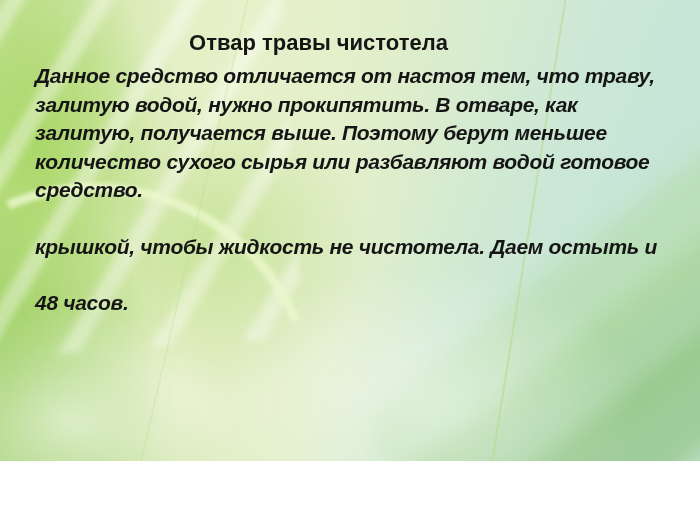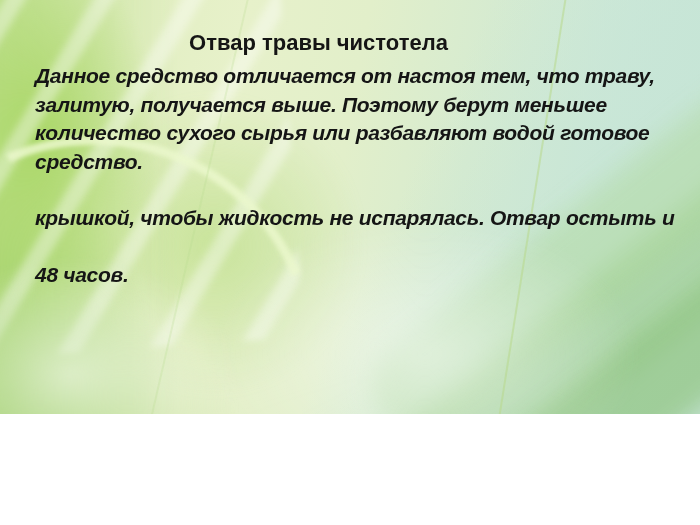--- a/index.html
+++ b/index.html
@@ -1,19 +1,19 @@
 <!DOCTYPE html>
 <html style="--text: #151515; --leaf_green: #8ec84c; --pale_green: #e6f0c8; --mint: #c9e6d8; --band_green: #96c882;"><head>
 <meta charset="utf-8">
 <style>
   html, body { margin: 0; padding: 0; }
   .slide {
     position: relative;
     width: 700px;
-    height: 414px;
+    height: 461px;
     overflow: hidden;
     font-family: "Liberation Sans", "DejaVu Sans", sans-serif;
     background:
       linear-gradient(100deg, #dcecb9 0%, #e7f1ca 32%, #e2efca 48%, #d6ebd0 64%, #cde8d8 82%, #c9e6d8 100%);
   }
   .bg { position: absolute; pointer-events: none; }
 
   
   #bg-topright {
     left: 0; top: 0; right: 0; bottom: 0;
@@ -117,26 +117,27 @@
   <div class="bg" id="bg-bottom-swirl"></div>
   <div class="bg" id="bg-arc"></div>
   <div class="bg thin-line" id="line1"></div>
   <div class="bg thin-line" id="line2"></div>
 
   <div class="text-layer">
     <div class="slide-title">Отвар травы чистотела</div>
 
     <div class="paragraph">
       <div class="line">Данное средство отличается от настоя тем, что траву,</div>
+      <div class="line">залитую водой, нужно прокипятить. В отваре, как</div>
       <div class="line">залитую, получается выше. Поэтому берут меньшее</div>
       <div class="line">количество сухого сырья или разбавляют водой готовое</div>
       <div class="line">средство.</div>
     </div>
 
     <div class="paragraph">
-      <div class="line">крышкой, чтобы жидкость не испарялась. Отвар остыть и</div>
+      <div class="line">крышкой, чтобы жидкость не чистотела. Даем остыть и</div>
     </div>
 
     <div class="paragraph">
       <div class="line">48 часов.</div>
     </div>
   </div>
 </div>
 
 </body></html>

